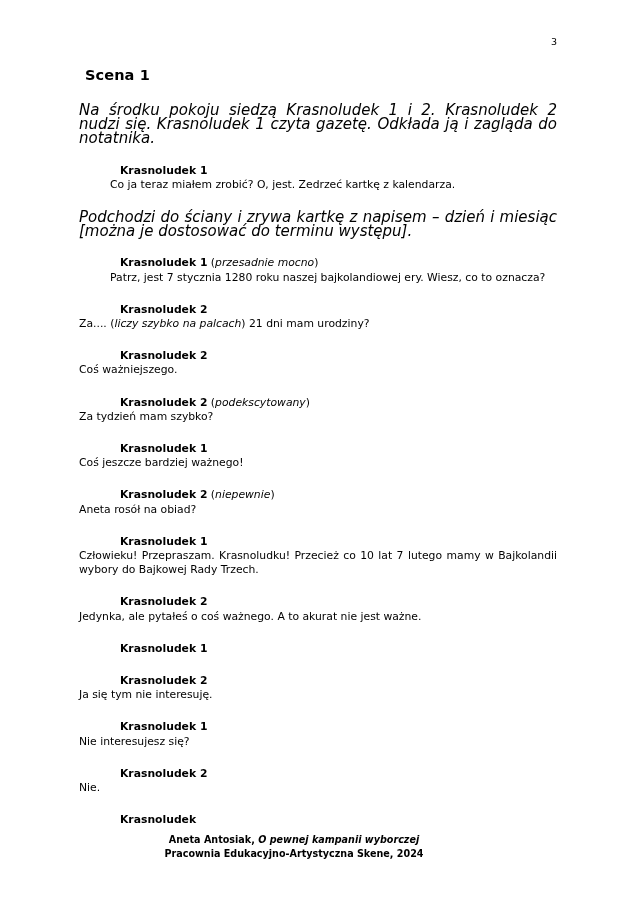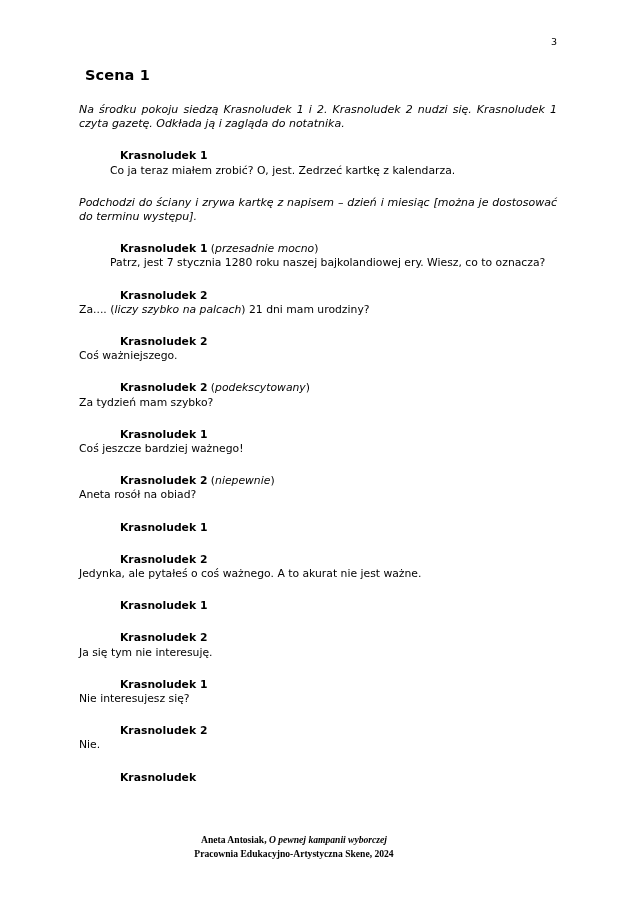--- a/index.html
+++ b/index.html
@@ -48,21 +48,21 @@
     margin: 0 0 0 6px;
     font-size: 14.5px;
     line-height: 19px;
     font-weight: bold;
     letter-spacing: 0.1px;
   }
 
   
   .stage-direction {
     margin: 18px 0 0 0;
-    font-size: 11px;
+    font-size: 15px;
     line-height: 14.2px;
     font-style: italic;
     text-align: justify;
     text-justify: inter-word;
   }
 
   
   .dialogue {
     margin-top: 18px;
   }
@@ -100,21 +100,20 @@
   
   .footer {
     position: absolute;
     left: 0;
     top: 833px;
     width: 588px;
     text-align: center;
     font-size: 9.6px;
     line-height: 13.5px;
     font-weight: bold;
-    font-family: Liberation Serif, serif;
   }
   .footer .work-title {
     font-style: italic;
     font-weight: bold;
   }
 </style>
 </head>
 <body>
 
 <div class="page">
@@ -159,20 +158,21 @@
       <p class="line">Coś jeszcze bardziej ważnego!</p>
     </div>
 
     <div class="dialogue">
       <p class="speaker"><span>Krasnoludek 2</span><span class="paren"> (</span><span class="direction">niepewnie</span><span class="paren">)</span></p>
       <p class="line">Aneta rosół na obiad?</p>
     </div>
 
     <div class="dialogue">
       <p class="speaker"><span>Krasnoludek 1</span></p>
+      <p class="line">Człowieku! Przepraszam. Krasnoludku! Przecież co 10 lat 7 lutego mamy w Bajkolandii wybory do Bajkowej Rady Trzech.</p>
     </div>
 
     <div class="dialogue">
       <p class="speaker"><span>Krasnoludek 2</span></p>
       <p class="line">Jedynka, ale pytałeś o coś ważnego. A to akurat nie jest ważne.</p>
     </div>
 
     <div class="dialogue">
       <p class="speaker"><span>Krasnoludek 1</span></p>
     </div>

